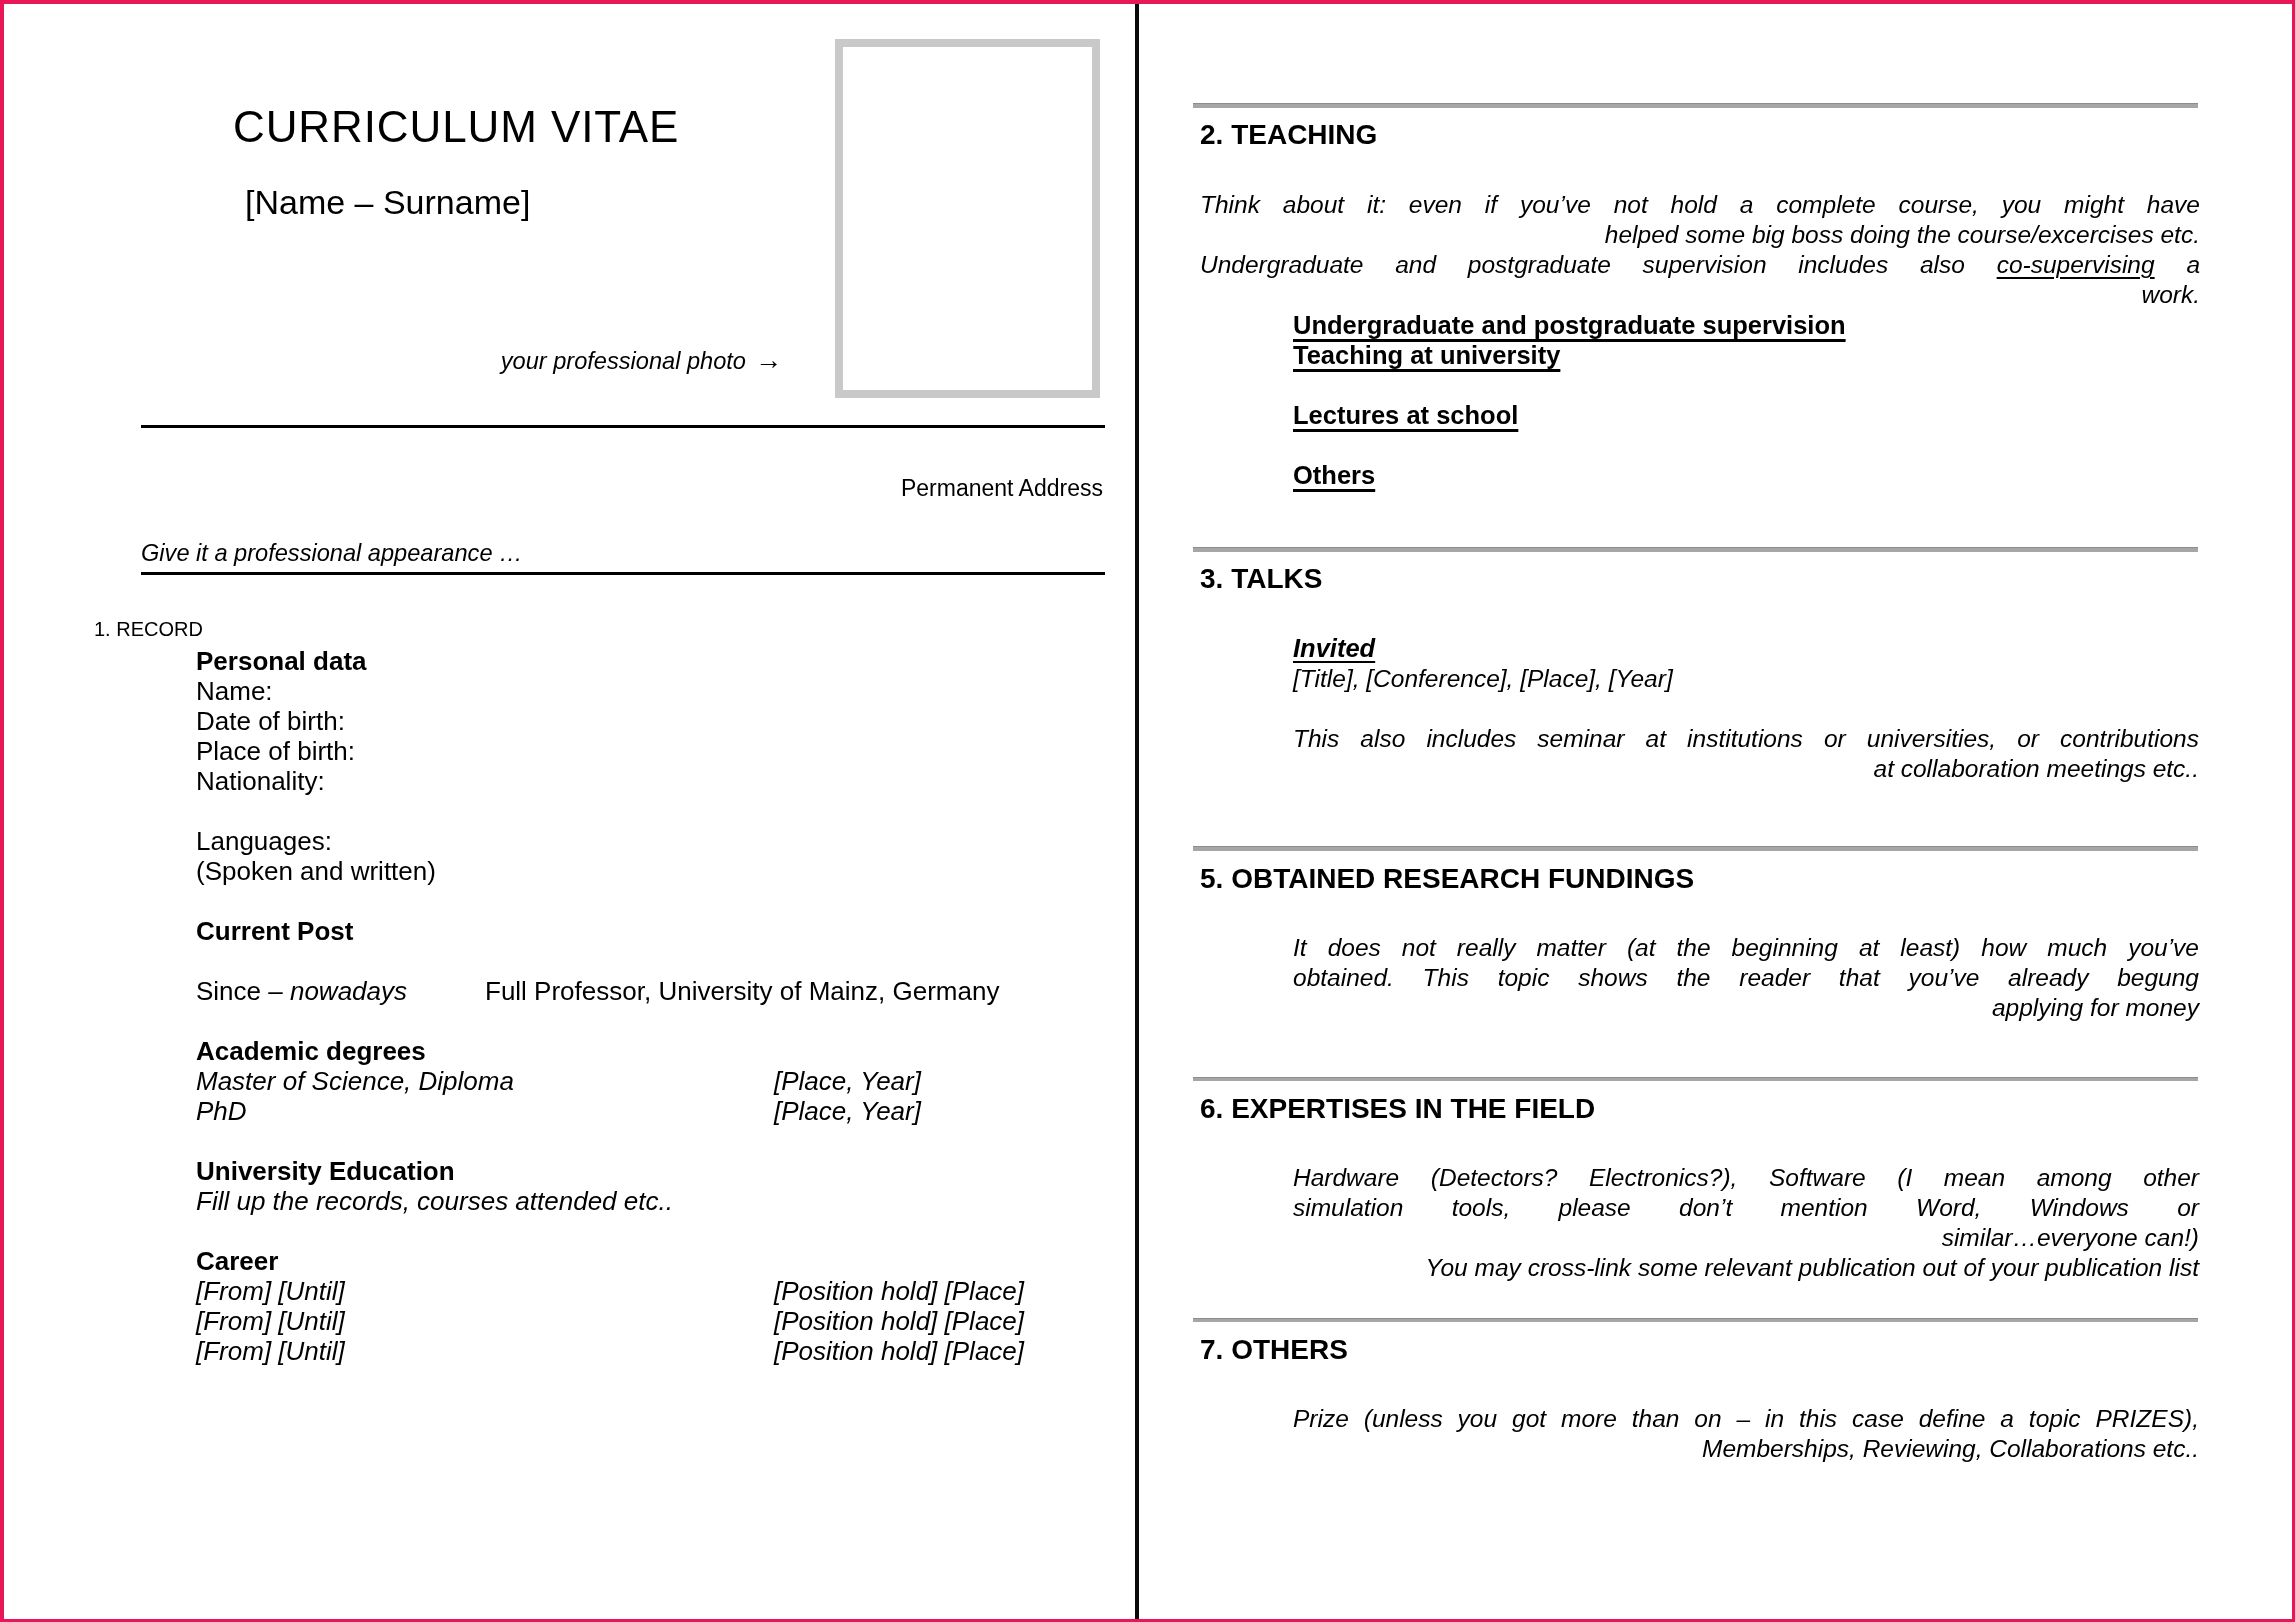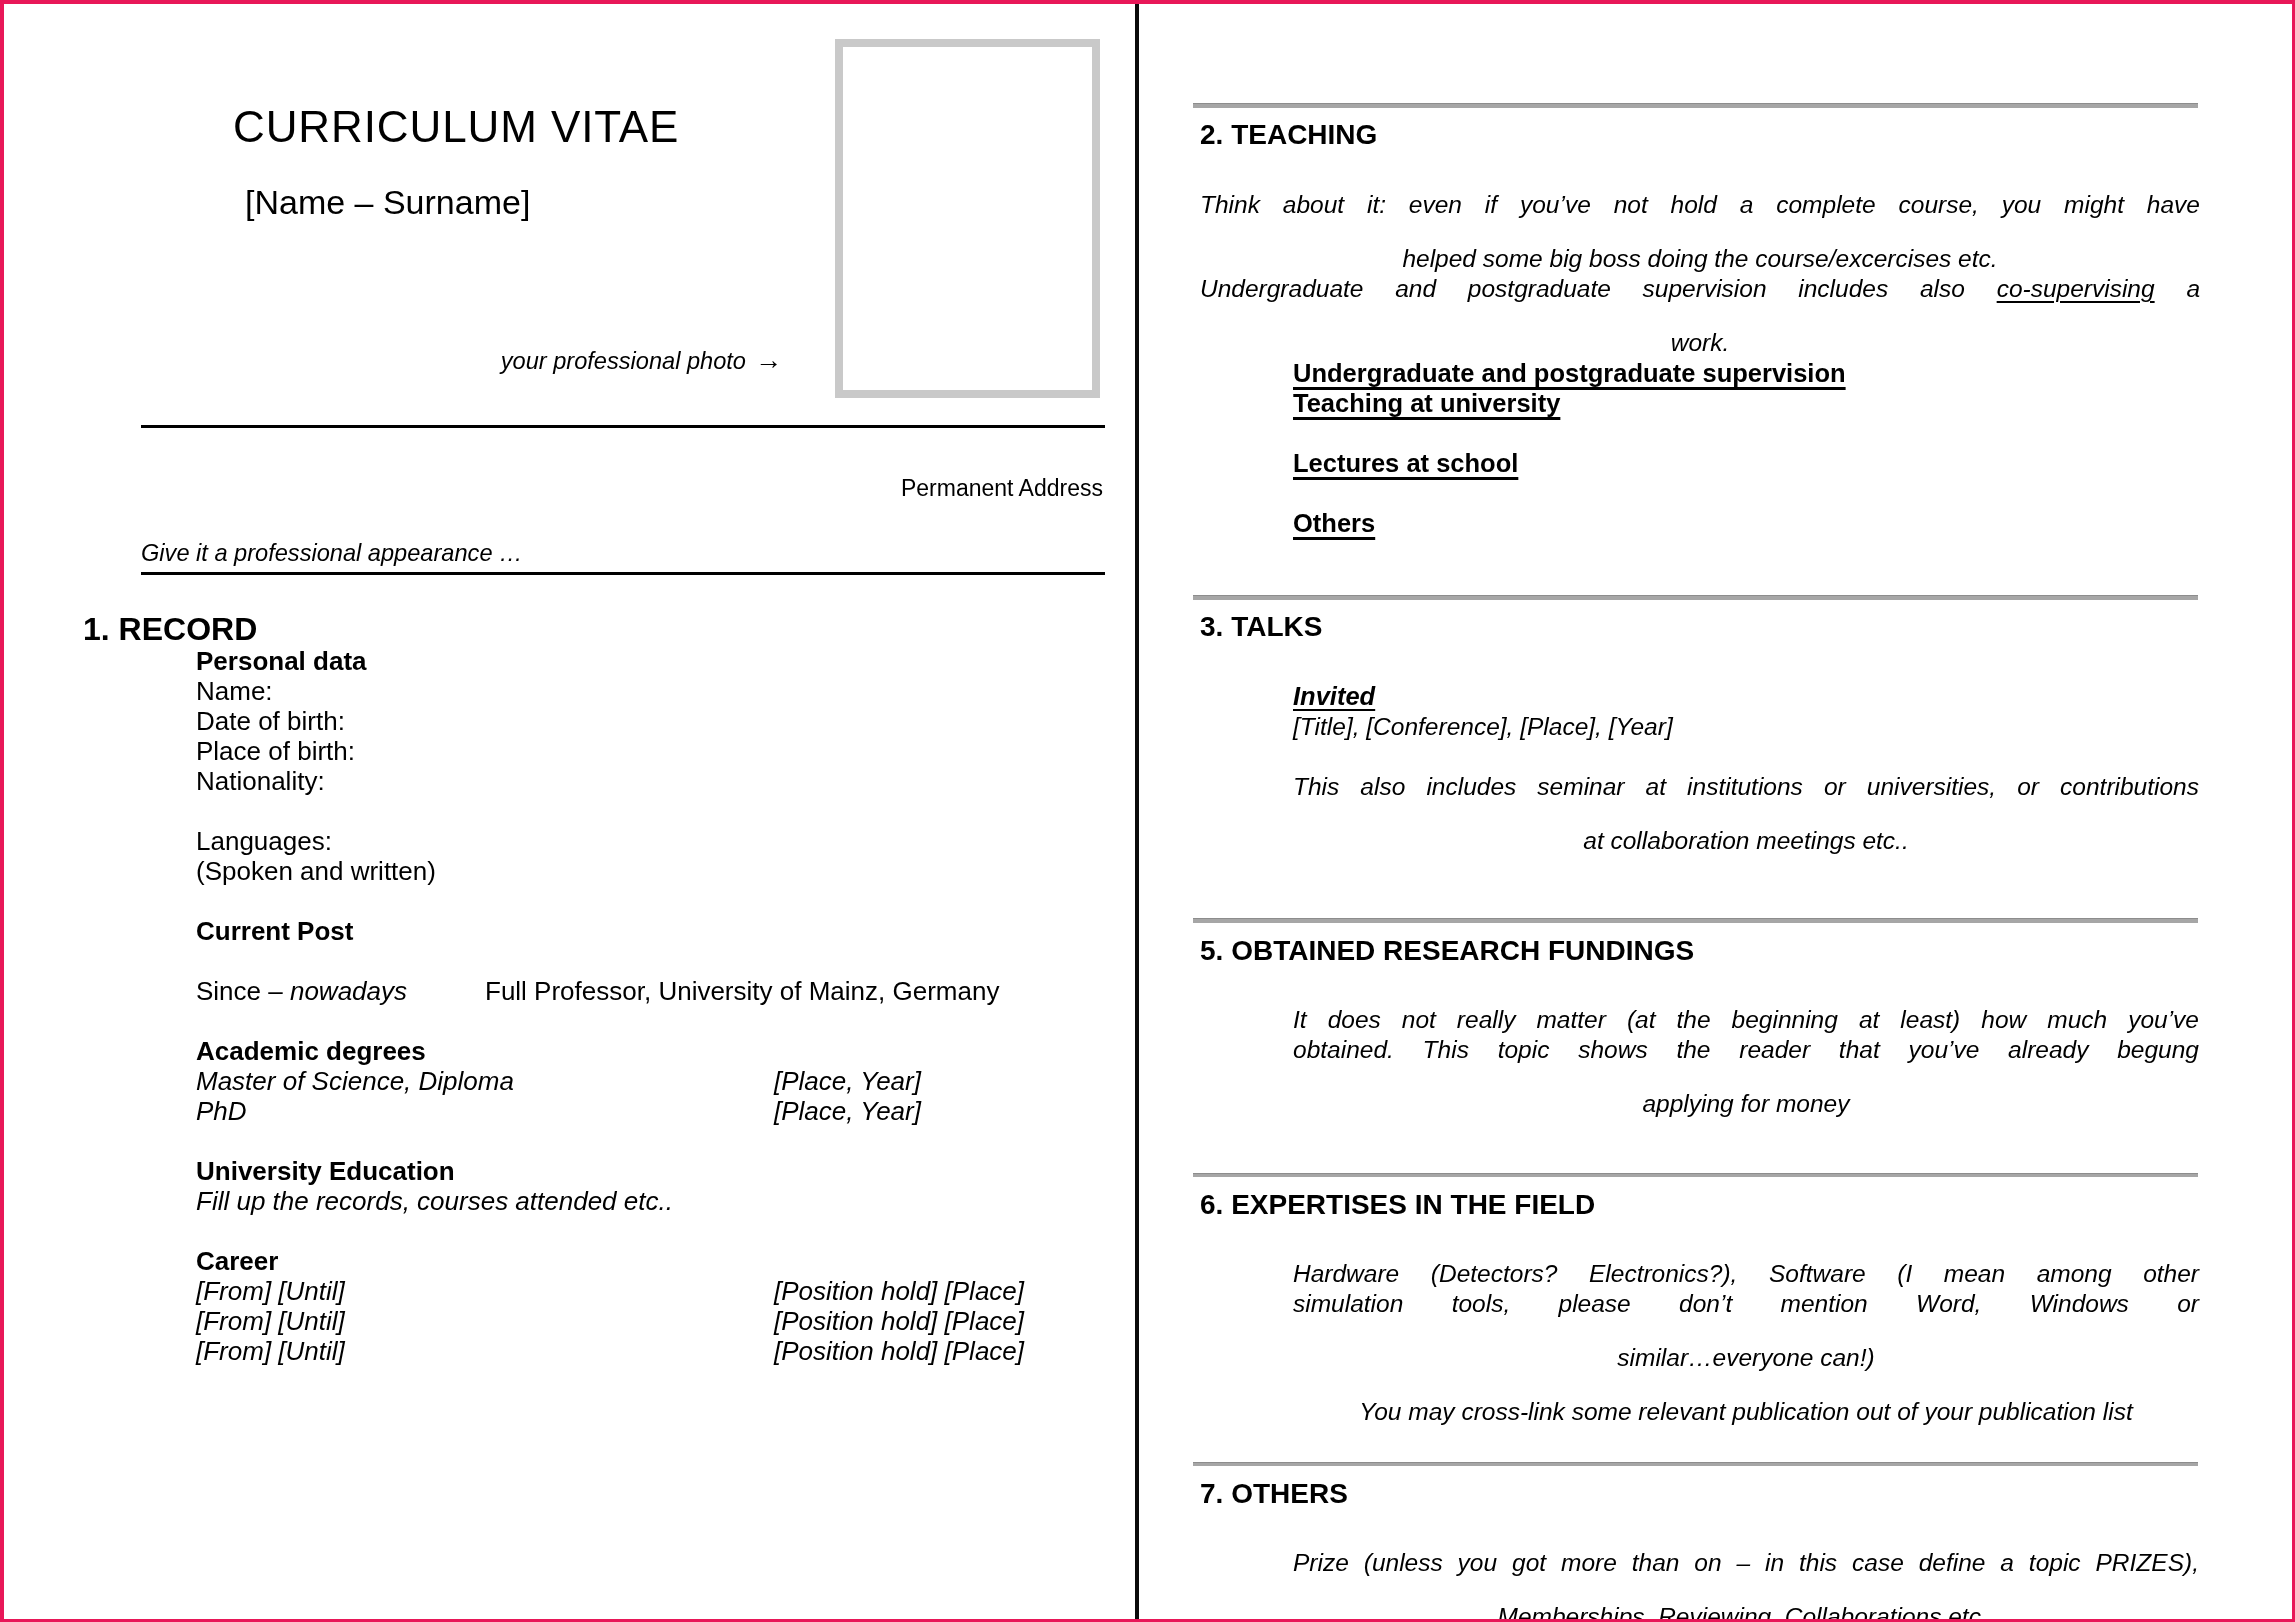--- a/index.html
+++ b/index.html
@@ -37,21 +37,21 @@
   }
   .photo-cap .arrow { font-style:normal; font-weight:bold; font-size:27px; margin-left:9px; }
 
   .hr-black { height:2.7px; background:#000; }
   .hr1 { left:141px; top:425px; width:964px; }
   .hr2 { left:141px; top:572px; width:964px; }
 
   .perm-addr  { left:139px; top:475px; width:964px; text-align:right; font-size:23px; }
   .appearance { left:141px; top:540px; font-size:23.6px; font-style:italic; }
 
-  .record-head { left:83px; top:613px; font-size:32px; font-weight:bold; line-height:33px; }
+  .record-head { left:94px; top:613px; font-size:20px; font-weight:normal; line-height:33px; }
 
   .record-block {
     left:196px; top:646px; width:909px;
     font-size:26px; line-height:30px;
   }
   .record-block .bold { font-weight:bold; }
   .record-block .row  { position:relative; }
   .record-block .sp   { height:30px; }
   .record-block .col-mid  { position:absolute; left:289px; top:0; }
   .record-block .col-right{ position:absolute; left:578px; top:0; }
@@ -73,21 +73,21 @@
   .sec-head {
     margin:12.7px 0 0 62px; font-size:28px; font-weight:bold; line-height:30px;
   }
 
   .para {
     margin-left:62px; width:1000px;
     font-size:24.5px; font-style:italic; line-height:30px;
   }
   .para.indent { margin-left:155px; width:906px; }
   .jline { text-align:justify; text-align-last:justify; }
-  .lline { text-align:center;margin-top:24px; }
+  .lline { text-align:right; }
 
   .teach-para { margin-top:40px; }
   .teach-list { margin-left:155px; font-size:25.5px; font-weight:bold; line-height:30px; }
   .teach-list .sp { height:30px; }
   .u-bold { text-decoration:underline; text-decoration-thickness:2.7px; text-underline-offset:4.5px; }
   .u-it   { text-decoration:underline; text-decoration-thickness:1.8px; text-underline-offset:3.6px; }
 
   .talks-block { margin-left:155px; width:906px; font-size:24.5px; line-height:30px; }
   .talks-block .mt43 { margin-top:39px; }
   .talks-block .sp { height:30px; }

